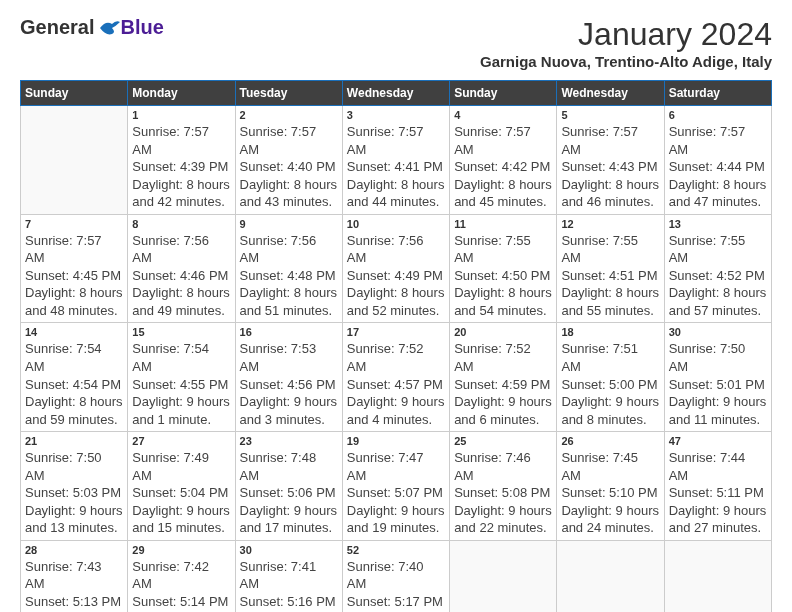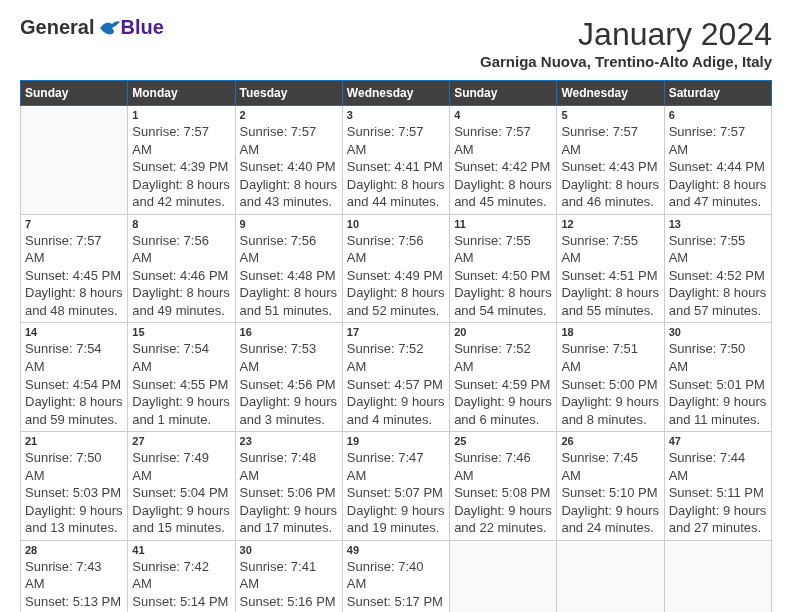--- a/index.html
+++ b/index.html
@@ -240,29 +240,29 @@
             <span class="day-num">47</span>
             <div class="day-info">Sunrise: 7:44 AM<br>Sunset: 5:11 PM<br>Daylight: 9 hours<br>and 27 minutes.</div>
           </td>
         </tr>
         <tr>
           <td>
             <span class="day-num">28</span>
             <div class="day-info">Sunrise: 7:43 AM<br>Sunset: 5:13 PM<br>Daylight: 9 hours<br>and 29 minutes.</div>
           </td>
           <td>
-            <span class="day-num">41</span>
+            <span class="day-num">29</span>
             <div class="day-info">Sunrise: 7:42 AM<br>Sunset: 5:14 PM<br>Daylight: 9 hours<br>and 32 minutes.</div>
           </td>
           <td>
             <span class="day-num">30</span>
             <div class="day-info">Sunrise: 7:41 AM<br>Sunset: 5:16 PM<br>Daylight: 9 hours<br>and 34 minutes.</div>
           </td>
           <td>
-            <span class="day-num">49</span>
+            <span class="day-num">52</span>
             <div class="day-info">Sunrise: 7:40 AM<br>Sunset: 5:17 PM<br>Daylight: 9 hours<br>and 37 minutes.</div>
           </td>
           <td class="empty-cell"></td>
           <td class="empty-cell"></td>
           <td class="empty-cell"></td>
         </tr>
       </tbody>
   </table>
 </div>
 

